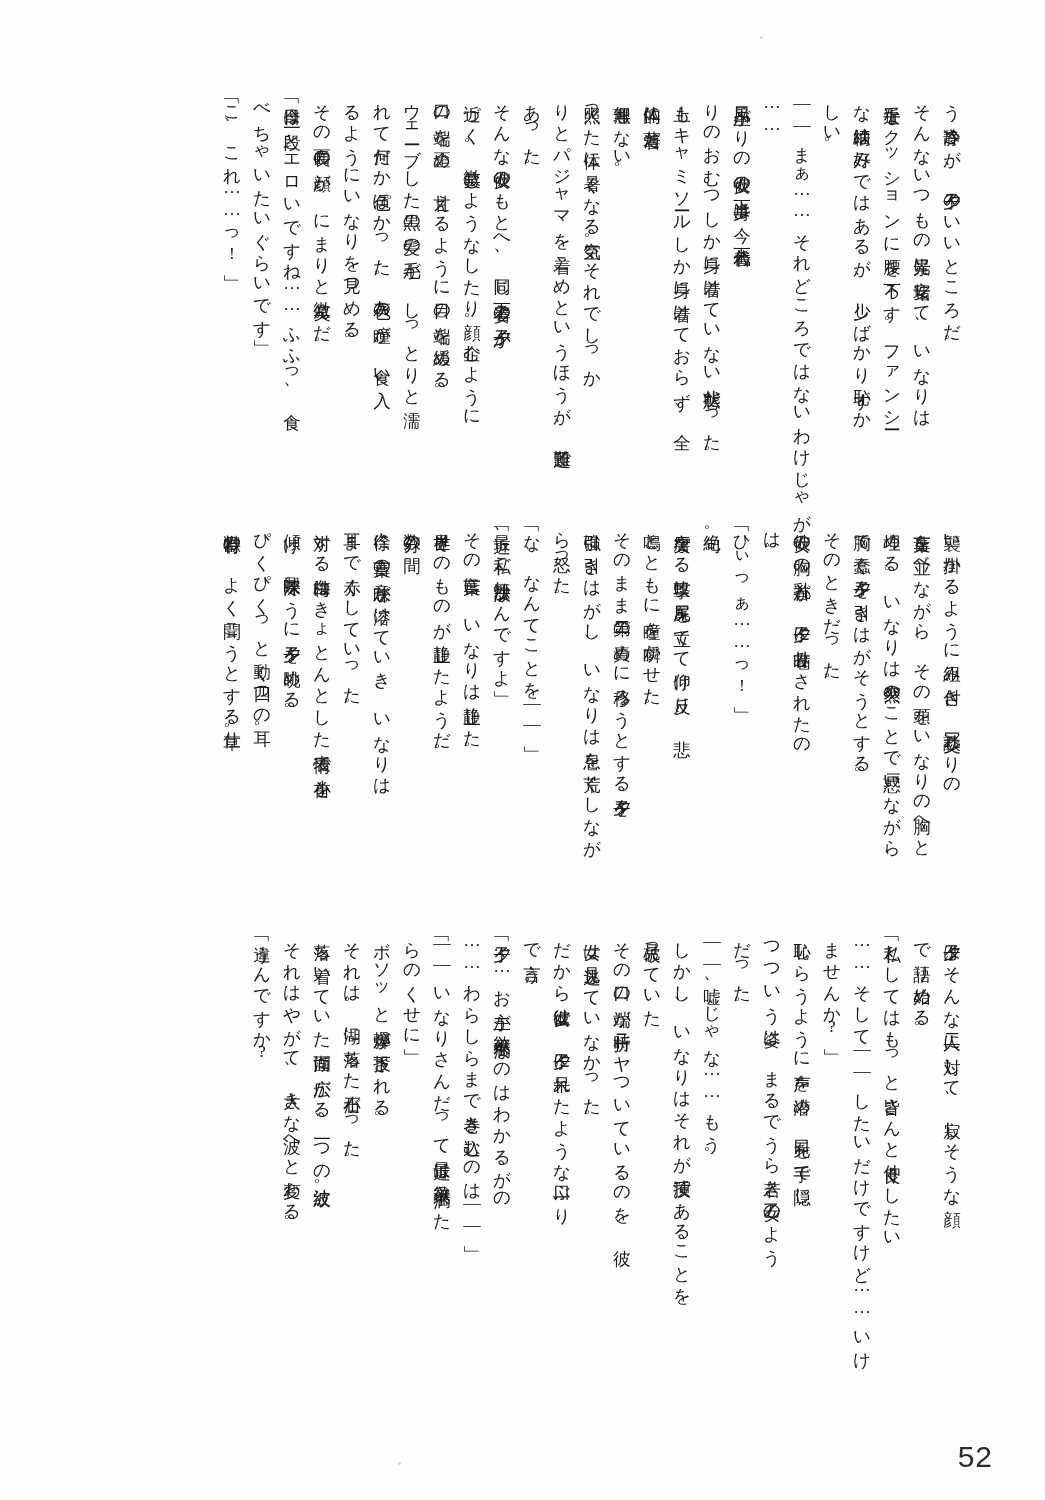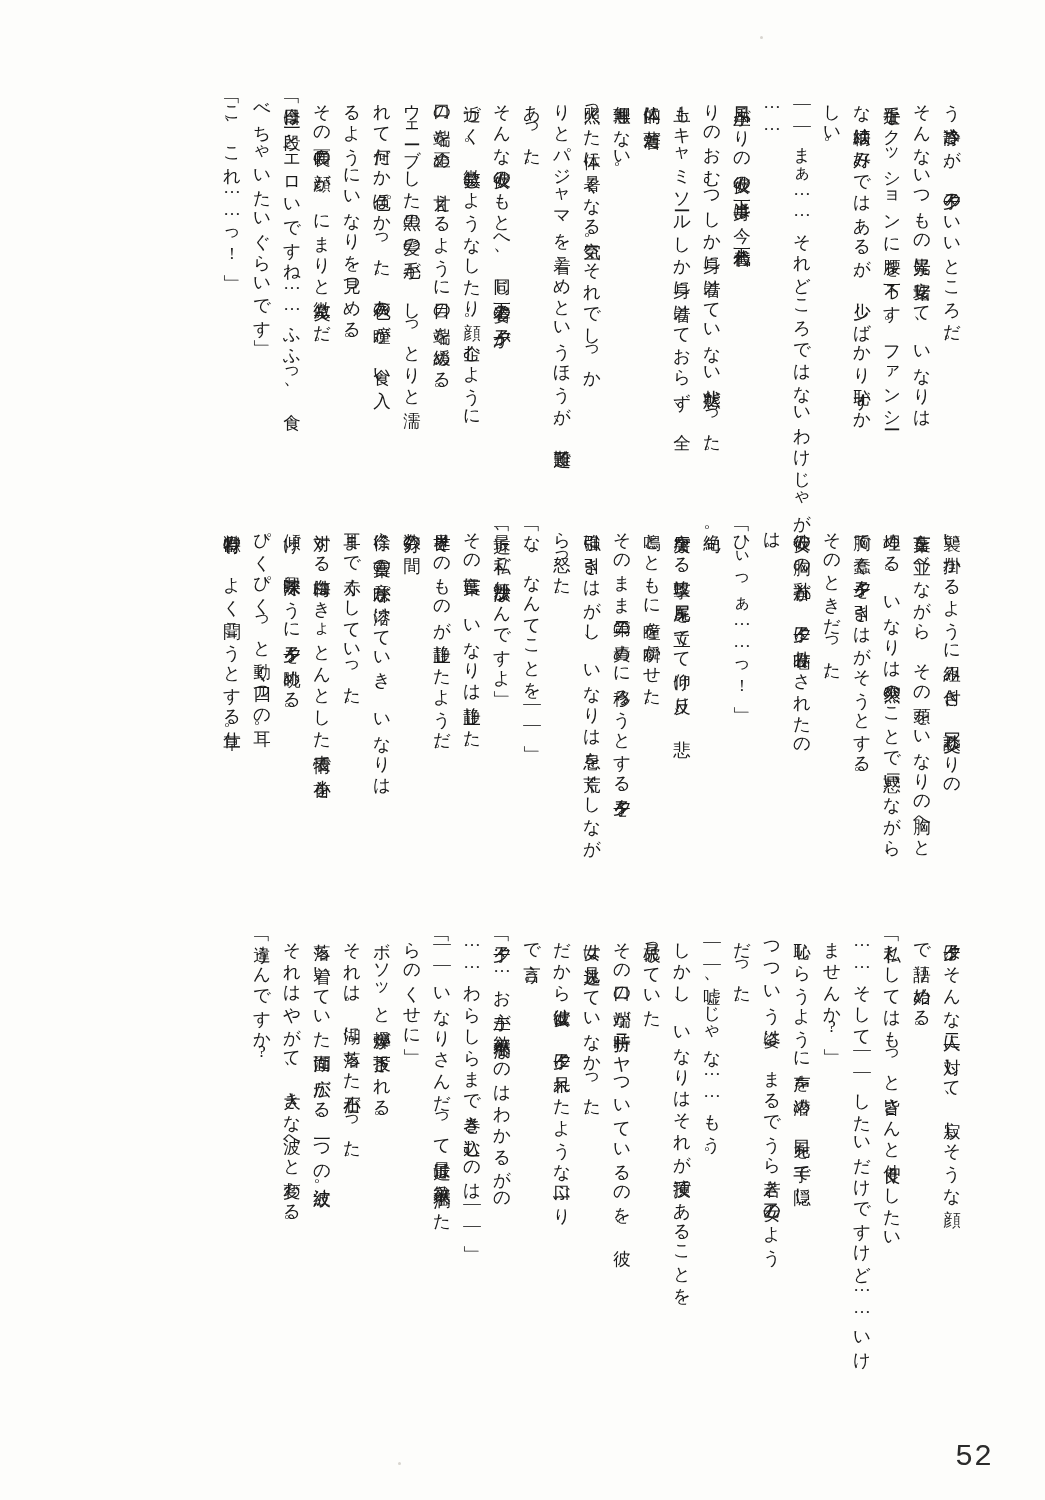--- a/index.html
+++ b/index.html
@@ -51,21 +51,21 @@
     height: 100%;
     vertical-align: top;
   }
   .grp.top-1 .vline { padding-top: 0px; }
 
   .page-number {
     position: absolute;
     right: 52px;
     bottom: 26px;
     font-size: 30px;
-    font-family: Liberation Mono, monospace;
+    font-family: Liberation Sans, sans-serif;
     color: #2b2b2b;
     letter-spacing: 1px;
   }
   .speck {
     position: absolute;
     width: 3px;
     height: 3px;
     background: #d8d5cf;
     border-radius: 50%;
   }

